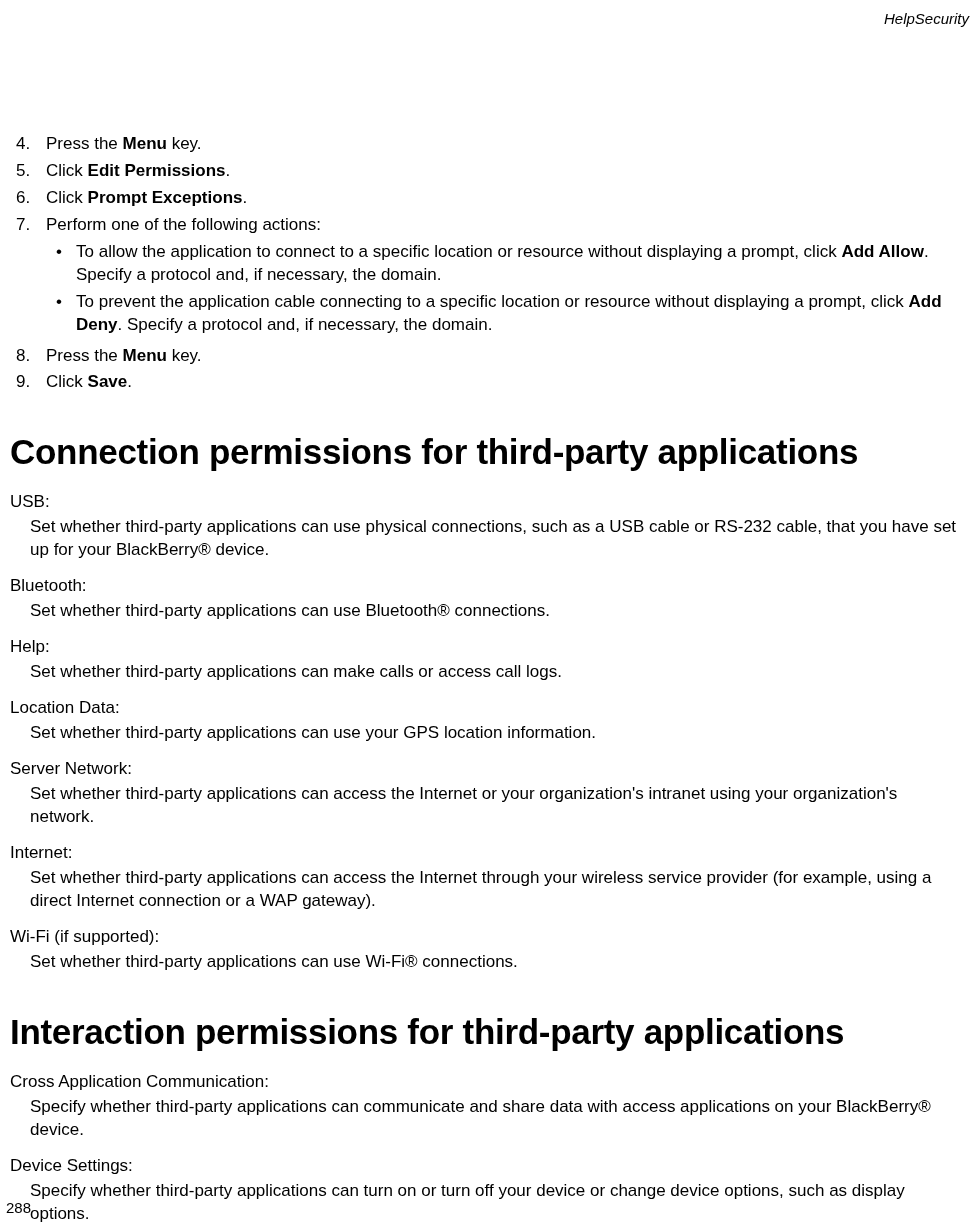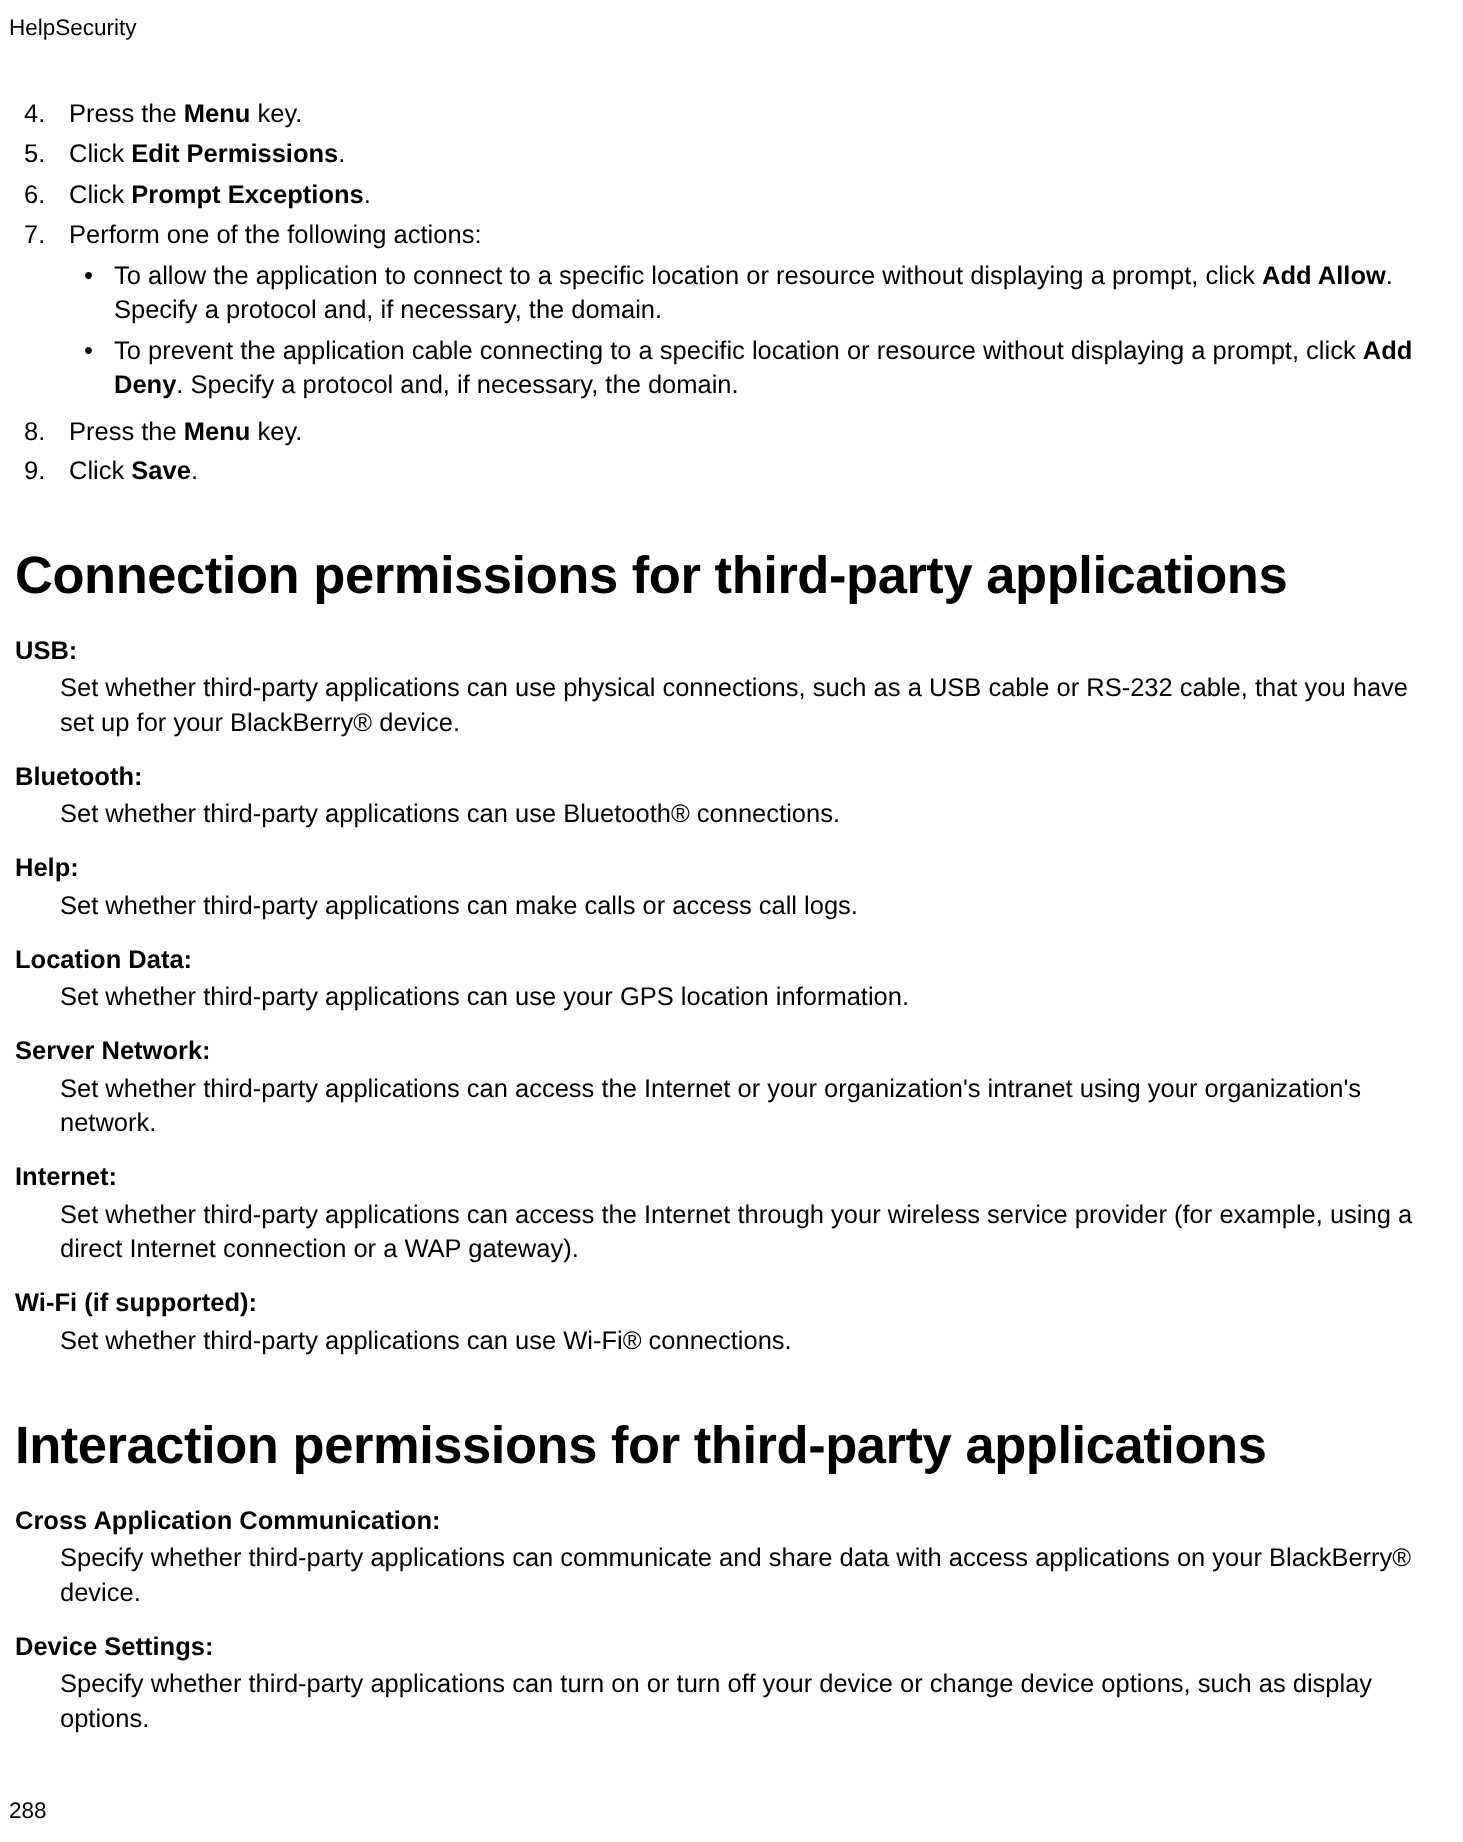--- a/index.html
+++ b/index.html
@@ -8,23 +8,24 @@
       font-size: 17px;
       color: #000;
       width: 975px;
       height: 1228px;
       padding: 10px 6px 10px 6px;
       position: relative;
       background: #fff;
     }
     .header {
       display: flex;
-      justify-content: flex-start;
+      justify-content: flex-end;
       font-size: 15px;
-      margin-bottom: 38px;
+      margin-bottom: 106px;
+      font-style: italic;
     }
     .content {
       padding: 0 4px;
     }
     ol.numbered {
       list-style: none;
       margin-left: 6px;
     }
     ol.numbered > li {
       display: flex;
@@ -55,28 +56,28 @@
       flex: 1;
     }
     h2.section {
       font-size: 35px;
       font-weight: bold;
       margin-top: 38px;
       margin-bottom: 20px;
       letter-spacing: -0.3px;
     }
     .def-term {
-      font-weight: bold;
+      font-weight: normal;
       margin-top: 14px;
     }
     .def-term:first-of-type {
       margin-top: 0;
     }
     .def-desc {
-      margin-left: 30px;
+      margin-left: 20px;
       margin-top: 4px;
       margin-bottom: 12px;
       line-height: 1.35;
     }
     .footer {
       position: absolute;
       bottom: 12px;
       left: 6px;
       font-size: 15px;
     }

